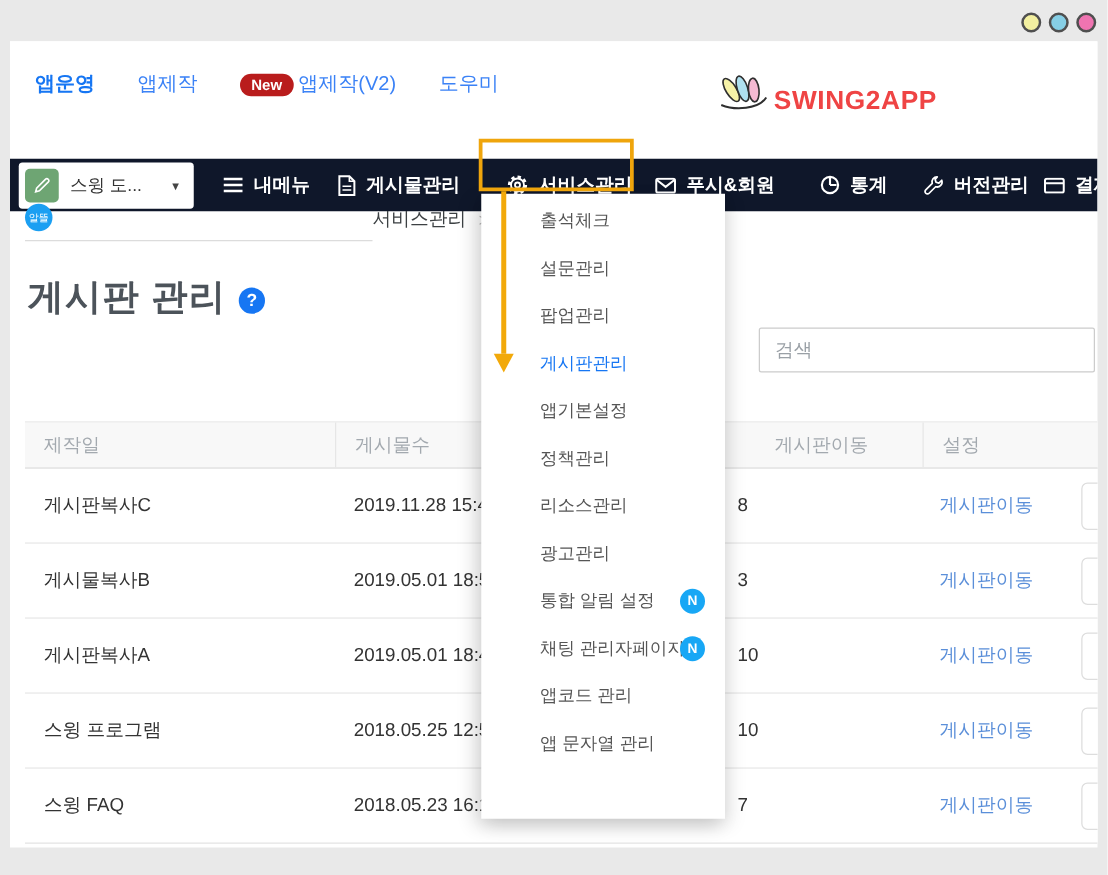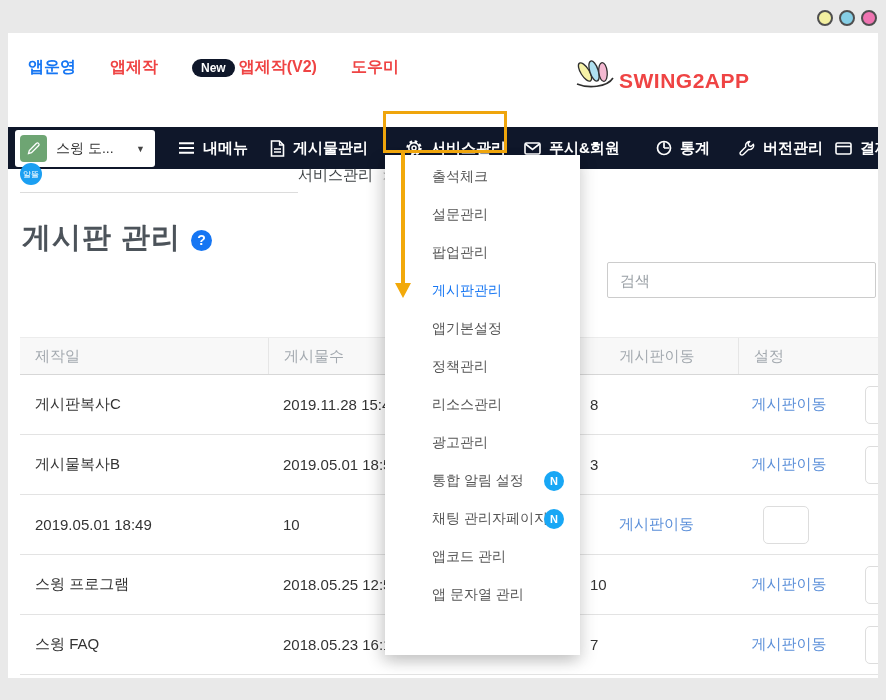--- a/index.html
+++ b/index.html
@@ -17,25 +17,25 @@
 
   
   .window {
     position:absolute; left:8px; top:33px; width:870px; height:645px;
     background:#fff; overflow:hidden;
   }
 
   
   .topbar { position:absolute; left:0; top:0; width:100%; height:63px; background:#fff; }
   .top-nav { position:absolute; left:20px; top:24px; display:flex; align-items:center; gap:34px; }
-  .top-nav a { font-size:16px; color:#ef4444; text-decoration:none; cursor:pointer; white-space:nowrap;font-weight:bold; }
+  .top-nav a { font-size:16px; color:#3b82f6; text-decoration:none; cursor:pointer; white-space:nowrap; }
   .top-nav a.active { color:#1676f3; font-weight:bold; }
   .nav-with-badge { display:flex; align-items:center; gap:4px; }
   .new-badge {
-    background:#0f172a; color:#fff; font-size:12px; font-weight:bold;
+    background:#b91c1c; color:#fff; font-size:12px; font-weight:bold;
     border-radius:11px; padding:3px 9px; line-height:1;text-align:right;
   }
   .logo { position:absolute; left:567px; top:20px; display:flex; align-items:center; gap:4px; cursor:pointer; }
   .logo-text { font-size:21px; font-weight:800; color:#ef4444; letter-spacing:0.5px;margin-top:16px; }
 
   
   .bluebar { position:absolute; left:0; top:77px; width:100%; height:42px; background:#0f172a;margin-top:17px; }
   .app-selector {
     position:absolute; left:7px; top:3px; width:140px; height:37px; background:#fff;
     border-radius:3px; display:flex; align-items:center; padding:0 10px 0 5px; gap:9px; cursor:pointer;
@@ -295,20 +295,21 @@
       <div class="td td-name">게시물복사B</div>
       <div class="td td-date">2019.05.01 18:51</div>
       <div class="td">3</div>
       <div class="td td-move"><span>게시판이동</span></div>
       <div class="td td-set">
         <button class="edit-btn"></button>
       </div>
     </div>
 
     <div class="t-row">
+      <div class="td td-name">게시판복사A</div>
       <div class="td td-date">2019.05.01 18:49</div>
       <div class="td">10</div>
       <div class="td td-move"><span>게시판이동</span></div>
       <div class="td td-set">
         <button class="edit-btn"></button>
       </div>
     </div>
 
     <div class="t-row">
       <div class="td td-name">스윙 프로그램</div>

